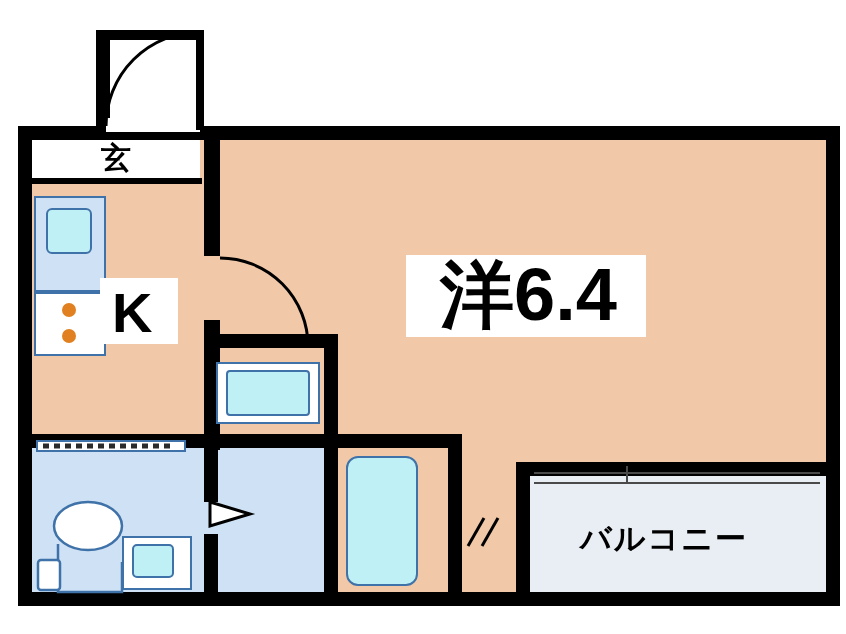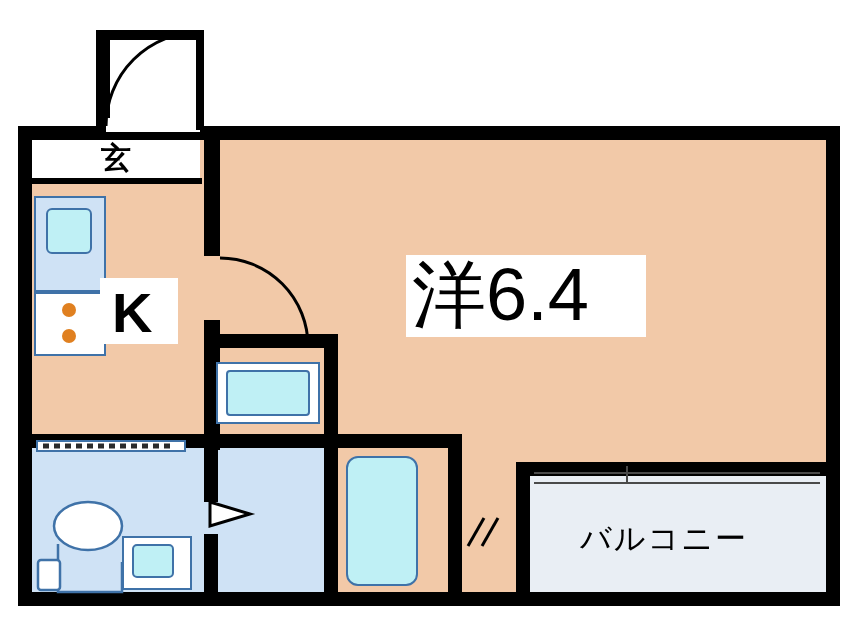--- a/index.html
+++ b/index.html
@@ -29,41 +29,42 @@
   .fill-bath   { background: #cfe2f5; }
   .fill-white  { background: #ffffff; }
   .fill-balc   { background: #e9eef4; }
 
   
   .thin-line { background: #4a4a4a; }
 
   
   .label-room {
     font-size: 74px;
-    font-weight: normal;
+    font-weight: bold;
     color: #000000;
     letter-spacing: 0px;
     line-height: 1;
     white-space: nowrap;
+    margin-left: 28px;
   }
   .label-k {
     font-size: 56px;
     font-weight: bold;
     color: #000000;
     line-height: 1;
   }
   .label-gen {
     font-size: 30px;
     font-weight: bold;
     color: #000000;
     line-height: 1;
   }
   .label-balcony {
     font-size: 31px;
-    font-weight: normal;
+    font-weight: bold;
     color: #000000;
     letter-spacing: 2px;
     line-height: 1;
     white-space: nowrap;
   }
   .label-bg { background: #ffffff; }
   .fixture-cyan {
     background: #bff0f5;
     border: 2px solid #3f72a8;
     box-sizing: border-box;

